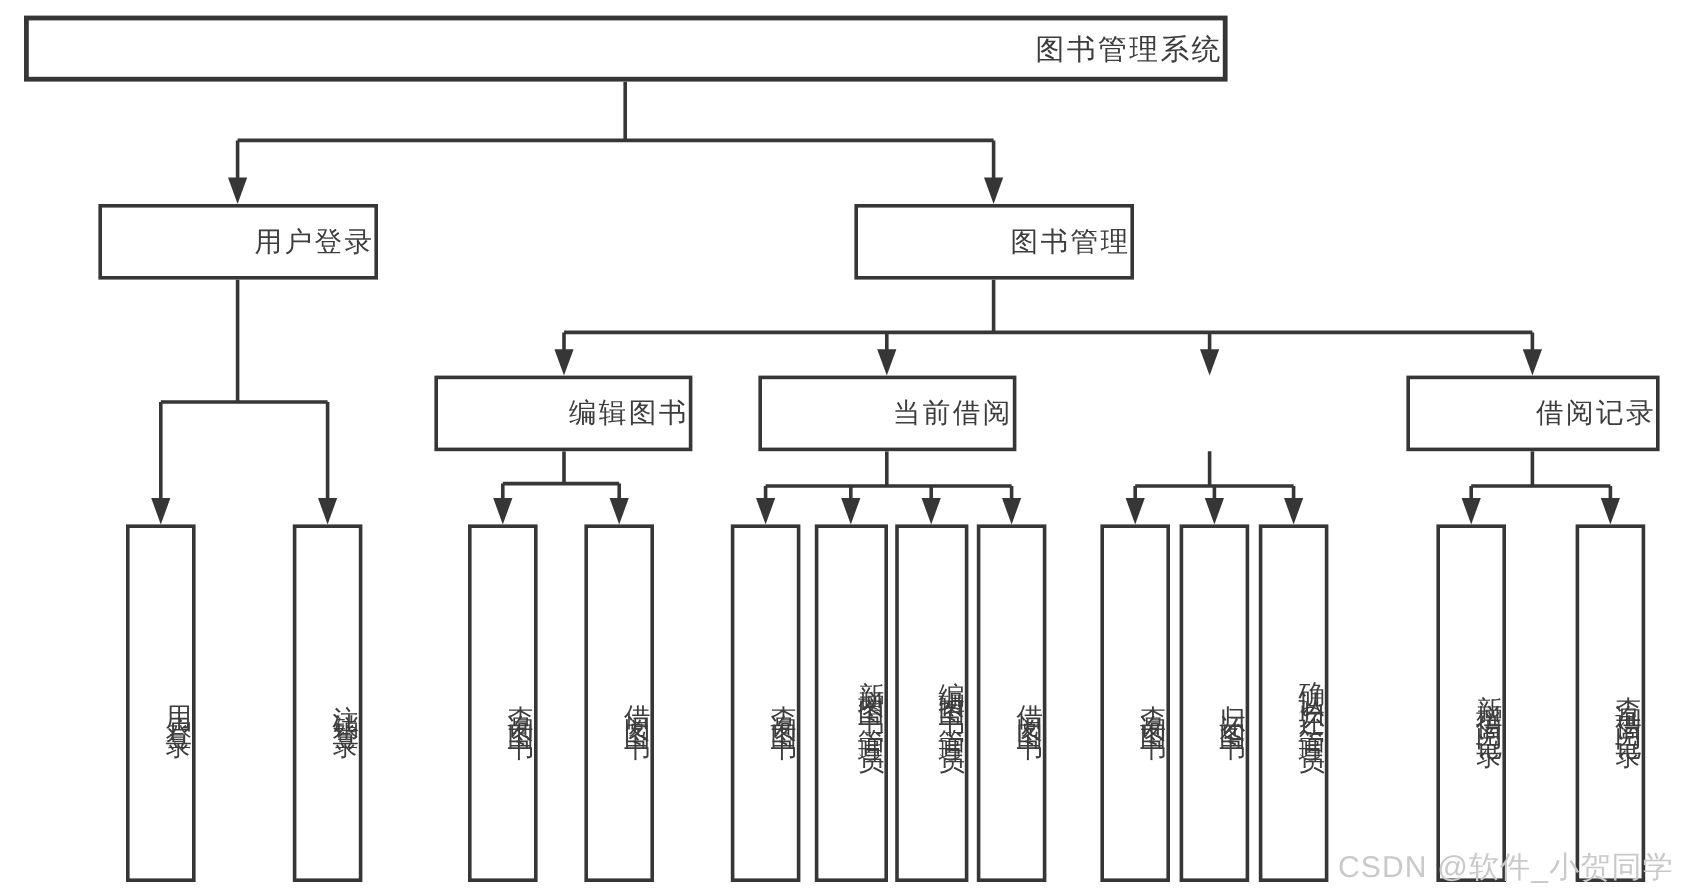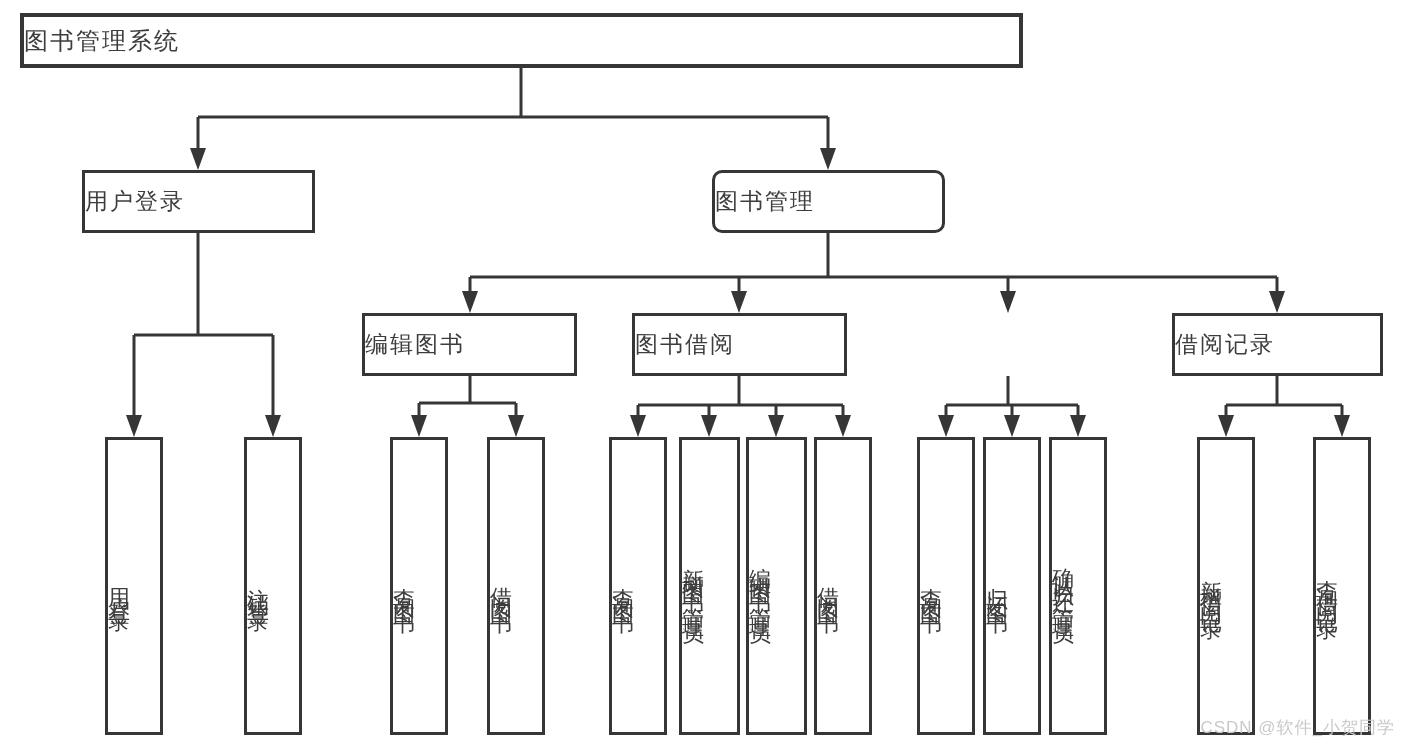--- a/index.html
+++ b/index.html
@@ -15,32 +15,32 @@
     position:relative;
     width:1405px;height:747px;
     background:var(--bg);
     overflow:hidden;
   }
   .connectors{position:absolute;left:0;top:0;z-index:1;}
   .node{
     position:absolute;
     background:#fff;
     border:3px solid var(--line);
-    display:flex;align-items:center;justify-content:flex-start;
+    display:flex;align-items:center;justify-content:flex-end;
     color:var(--text);
     z-index:2;
   }
   .node-root{
     left:20px;top:13px;width:1003px;height:55px;
     border-width:4px;
     font-size:24px;letter-spacing:2px;
   }
   .node-h{height:63px;font-size:23px;letter-spacing:2px;}
   .n-user-login{left:82px;top:170px;width:233px;}
-  .n-book-mgmt{left:712px;top:170px;width:233px;border-radius:10px;}
+  .n-book-mgmt{left:712px;top:170px;width:233px;}
   .n-new-book{left:362px;top:313px;width:215px;}
   .n-book-borrow{left:632px;top:313px;width:215px;}
   .n-current-borrow{left:902px;top:313px;width:213px;}
   .n-borrow-records{left:1172px;top:313px;width:211px;}
   .leaf{
     top:437px;height:298px;width:58px;
   }
   .leaf .vtext{
     writing-mode:vertical-rl;
     font-size:22px;
@@ -52,21 +52,21 @@
   .leaf-wide{width:61px;}
   .l1{left:105px;} .l2{left:244px;}
   .l3{left:390px;} .l4{left:487px;}
   .l5{left:609px;} .l6{left:679px;} .l7{left:746px;} .l8{left:814px;}
   .l9{left:917px;} .l10{left:983px;} .l11{left:1049px;}
   .l12{left:1197px;} .l13{left:1313px;}
   .watermark{
     position:absolute;
     right:10px;bottom:8px;
     color:var(--wm);
-    font-size:17px;
+    font-size:25px;
     letter-spacing:1px;
     z-index:3;
   }
 </style>
 </head>
 <body>
 
 <div class="canvas">
 
   <svg class="connectors" width="1405" height="747" viewBox="0 0 1405 747" fill="none" stroke="#363636" stroke-width="3">
@@ -127,21 +127,21 @@
     <span>用户登录</span>
   </div>
   <div class="node node-h n-book-mgmt">
     <span>图书管理</span>
   </div>
 
   <div class="node node-h n-new-book">
     <span>编辑图书</span>
   </div>
   <div class="node node-h n-book-borrow">
-    <span>图书借阅</span>
+    <span>当前借阅</span>
   </div>
   <div class="node node-h n-borrow-records">
     <span>借阅记录</span>
   </div>
 
   <div class="node leaf l1">
     <span class="vtext">用户登录</span>
   </div>
   <div class="node leaf l2">
     <span class="vtext">注销登录</span>

